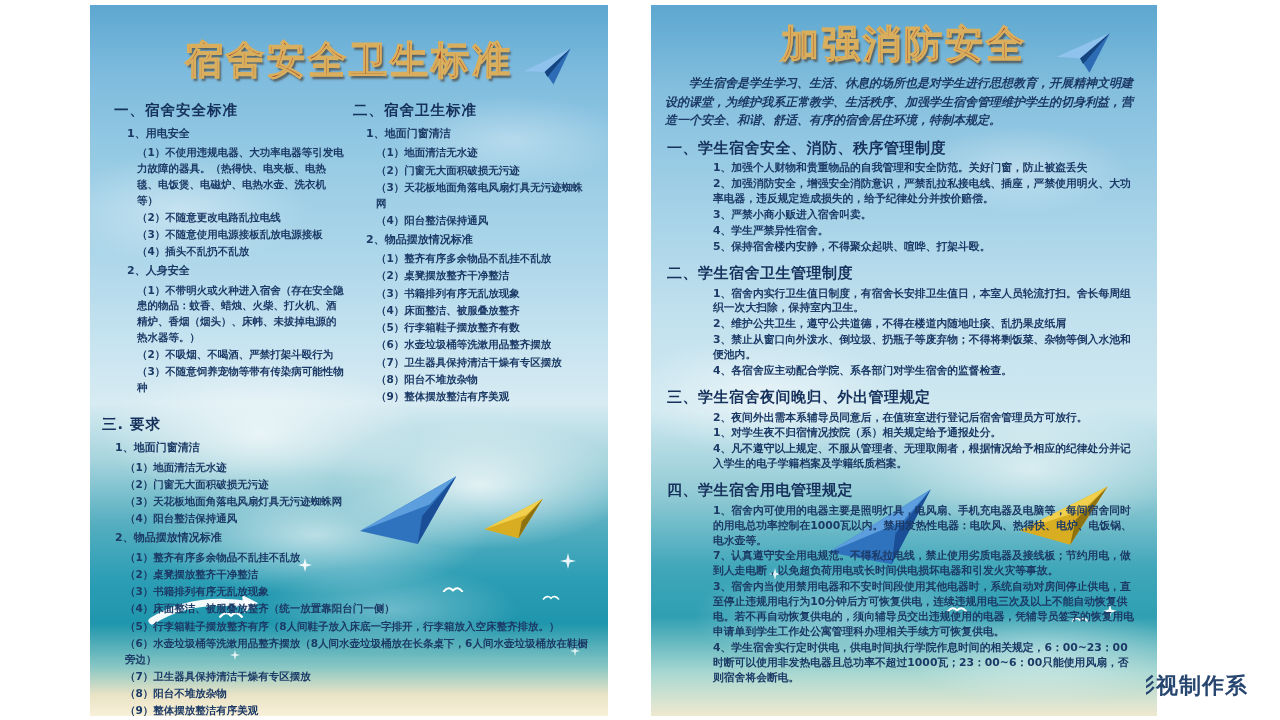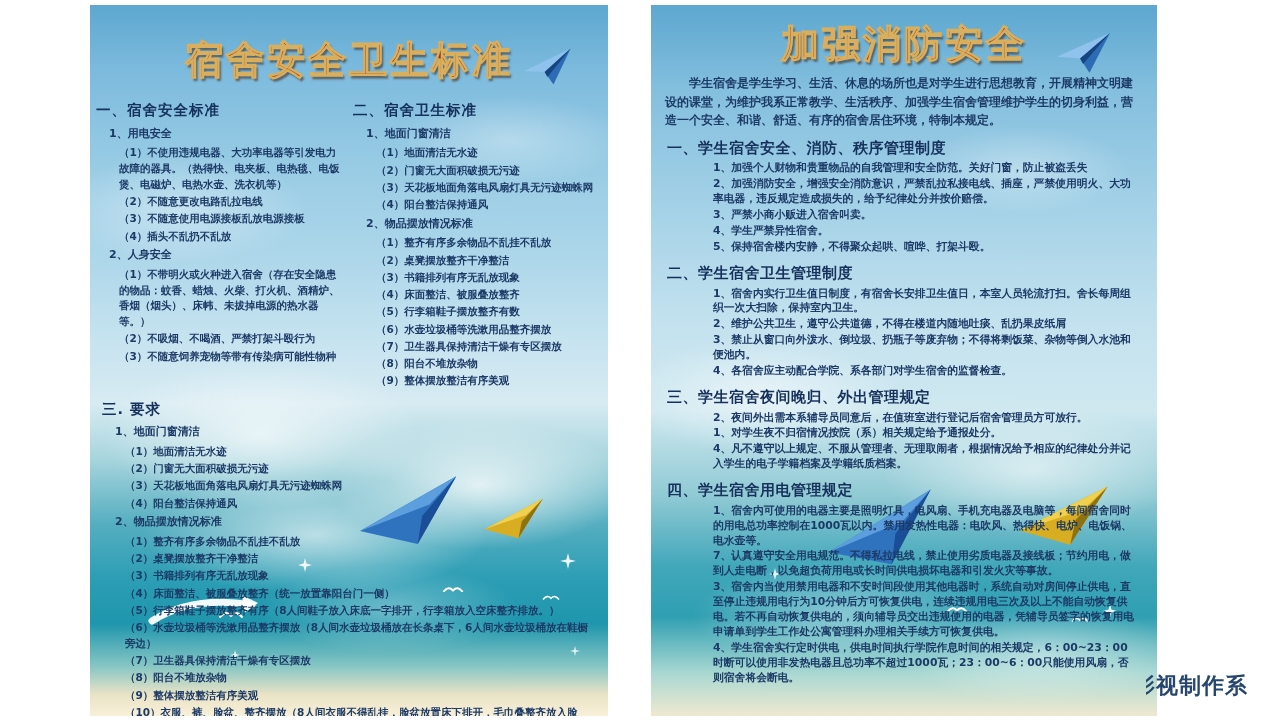--- a/index.html
+++ b/index.html
@@ -22,30 +22,30 @@
   
   .title{position:relative;z-index:3;text-align:center;font-weight:900;
     color:#96301a;letter-spacing:3px;
     -webkit-text-stroke:1.2px #d9af5e;
     text-shadow:2px 3px 2px rgba(55,28,10,.55);}
   .pl .title{font-size:38px;margin:30px 0 8px;}
   .pr .title{font-size:38px;margin:14px 0 4px;}
 
   
   .line{position:relative;z-index:3;font-weight:700;color:#1c3a66;}
-  .pl .cols{display:flex;padding:0 2px;position:relative;z-index:3;}
+  .pl .cols{display:flex;padding:0 20px;position:relative;z-index:3;}
   .pl .col{width:50%;box-sizing:border-box;padding:0 4px;}
   .pl .line{font-size:10.5px;line-height:1.5;margin:1.5px 0;}
   .pl .line.h1{font-size:14.5px;color:#16315c;margin:6px 0 4px;letter-spacing:1px;}
   .pl .line.sub{font-size:11px;padding-left:13px;margin:3px 0;}
   .pl .line.item{padding-left:23px;}
   .pl .bottomsec{padding:0 12px;margin-top:8px;position:relative;z-index:3;}
 
   .pr .intro{position:relative;z-index:3;font-size:12px;line-height:1.55;font-weight:700;
-    color:#1c3a66;margin:4px 14px 2px;text-indent:2em;}
+    color:#1c3a66;margin:4px 14px 2px;text-indent:2em;font-style:italic;}
   .pr .body{padding:0 10px;position:relative;z-index:3;}
   .pr .line{font-size:10.8px;line-height:1.38;margin:1px 12px;padding-left:40px;}
   .pr .line.h1{font-size:15px;padding-left:6px;color:#16315c;margin:8px 0 3px;letter-spacing:.5px;}
 
   
   .deco{position:absolute;z-index:2;}
   .deco svg{display:block;width:100%;height:100%;}
   .sparkle{position:absolute;z-index:2;}
   .gull{position:absolute;z-index:2;}
 

